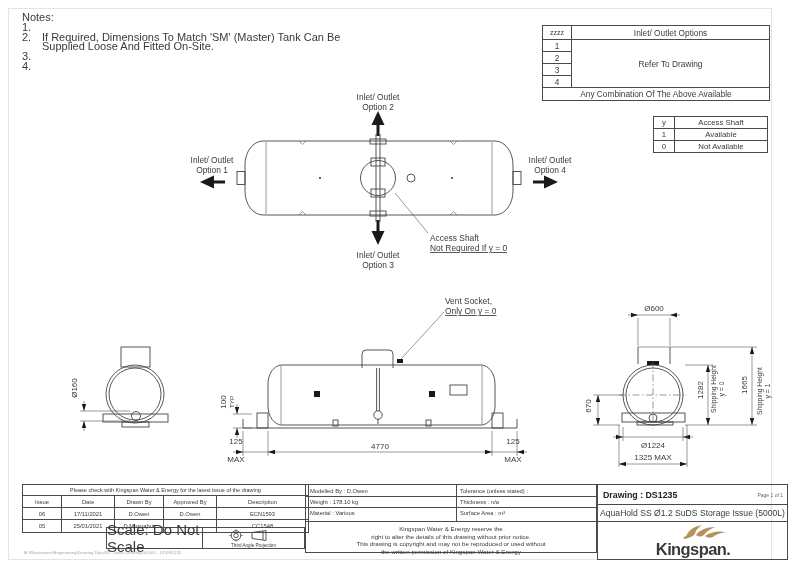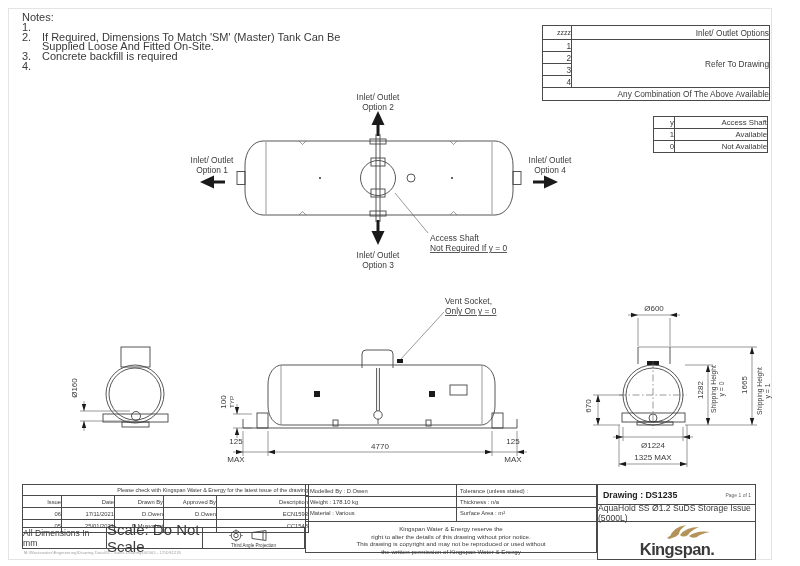--- a/index.html
+++ b/index.html
@@ -7,21 +7,21 @@
          font-family:"Liberation Sans",sans-serif;color:#3a3a3a;}
   .abs{position:absolute;}
   .sheet-border{left:8px;top:8px;width:762px;height:550px;border:1px solid #e4e4e4;}
   
   .notes{left:22px;top:13px;width:400px;font-size:11px;line-height:9.8px;}
   .notes .nrow{display:flex;}
   .notes .num{width:20px;flex:0 0 20px;}
   .notes .ntext{width:340px;}
   
   table.dtable{border-collapse:collapse;table-layout:fixed;}
-  table.dtable td{border:1px solid #4a4a4a;text-align:right;vertical-align:middle;
+  table.dtable td{border:1px solid #4a4a4a;text-align:center;vertical-align:middle;
                   padding:0;color:#3a3a3a;overflow:hidden;white-space:nowrap;}
   .opts{left:542px;top:25px;}
   .opts td{font-size:8.3px;}
   .opts .zkey{font-size:7px;}
   .acc{left:653px;top:116px;}
   .acc td{font-size:7.8px;}
   
   svg text{fill:#3a3a3a;}
   .ln{fill:none;stroke:#444;stroke-width:0.9;}
   .thin{fill:none;stroke:#555;stroke-width:0.6;}
@@ -44,21 +44,21 @@
   .proj .plabel{font-size:4.6px;margin-top:1px;}
   .fpath{left:24px;top:550px;font-size:3.9px;color:#9a9a9a;letter-spacing:0.2px;}
   .midblk{left:305px;top:484px;width:292px;height:69px;}
   .midblk .mrow{position:absolute;left:0;width:150px;height:11px;font-size:5.8px;
                 line-height:11px;padding-left:4px;box-sizing:border-box;}
   .midblk .mrow.r{left:150px;width:142px;}
   .hline{position:absolute;left:0;width:100%;height:0;border-top:1px solid #4a4a4a;}
   .vline{position:absolute;top:0;width:0;border-left:1px solid #4a4a4a;}
   .legal{position:absolute;left:0;top:37px;width:100%;text-align:center;
          font-size:6.2px;line-height:7.6px;padding-top:3px;}
-  .rightblk{left:597px;top:484px;width:159px;height:76px;}
+  .rightblk{left:597px;top:484px;width:191px;height:76px;}
   .drow1{position:absolute;left:0;top:0;width:100%;height:20px;border-bottom:1px solid #4a4a4a;
          display:flex;align-items:center;justify-content:space-between;box-sizing:border-box;
          padding:0 4px 0 5px;}
   .dno{font-size:8.8px;font-weight:bold;color:#222;}
   .pg{font-size:5px;color:#666;}
   .drow2{position:absolute;left:0;top:20px;width:100%;height:17px;border-bottom:1px solid #4a4a4a;
          display:flex;align-items:center;justify-content:center;font-size:8.6px;box-sizing:border-box;}
   .logo{position:absolute;left:0;top:38px;width:100%;height:38px;display:flex;
         align-items:center;justify-content:center;}
 </style>
@@ -73,21 +73,20 @@
     <div>Notes:</div>
     <div class="nrow">
       <span class="num">1.</span>
     </div>
     <div class="nrow">
       <span class="num">2.</span>
       <span class="ntext" style="width:330px">If Required, Dimensions To Match 'SM' (Master) Tank Can Be Supplied Loose And Fitted On-Site.</span>
     </div>
     <div class="nrow">
       <span class="num">3.</span>
-      <span class="ntext">Concrete backfill is required</span>
     </div>
     <div class="nrow">
       <span class="num">4.</span>
     </div>
   </div>
 
   <table class="abs dtable opts">
     <tbody>
         <tr>
       <td class="zkey" style="width:28px;height:13px">zzzz</td>
@@ -327,21 +326,20 @@
     <tr>
       <td style="height:12px">05</td>
       <td>25/01/2021</td>
       <td>D.Musvabut</td>
       <td></td>
       <td>CC1548</td>
     </tr>
   </tbody>
     </table>
 
-  <div class="abs cell dimsnote">All Dimensions In mm</div>
   <div class="abs cell scale">Scale: Do Not Scale</div>
   <div class="abs cell proj">
     <svg width="52" height="13" viewBox="0 0 52 13">
       <circle class="ln" cx="8" cy="6.5" r="4.8"></circle>
       <circle class="ln" cx="8" cy="6.5" r="2.2"></circle>
       <path class="thin" d="M8,0 V3 M8,10 V13 M1,6.5 H4 M12,6.5 H15"></path>
       <path class="ln" d="M24,3.5 L38,1.5 V11.5 L24,9.5 Z"></path>
       <line class="ln" x1="35" y1="2" x2="35" y2="11"></line>
     </svg>
     <div class="plabel">Third Angle Projection</div>

